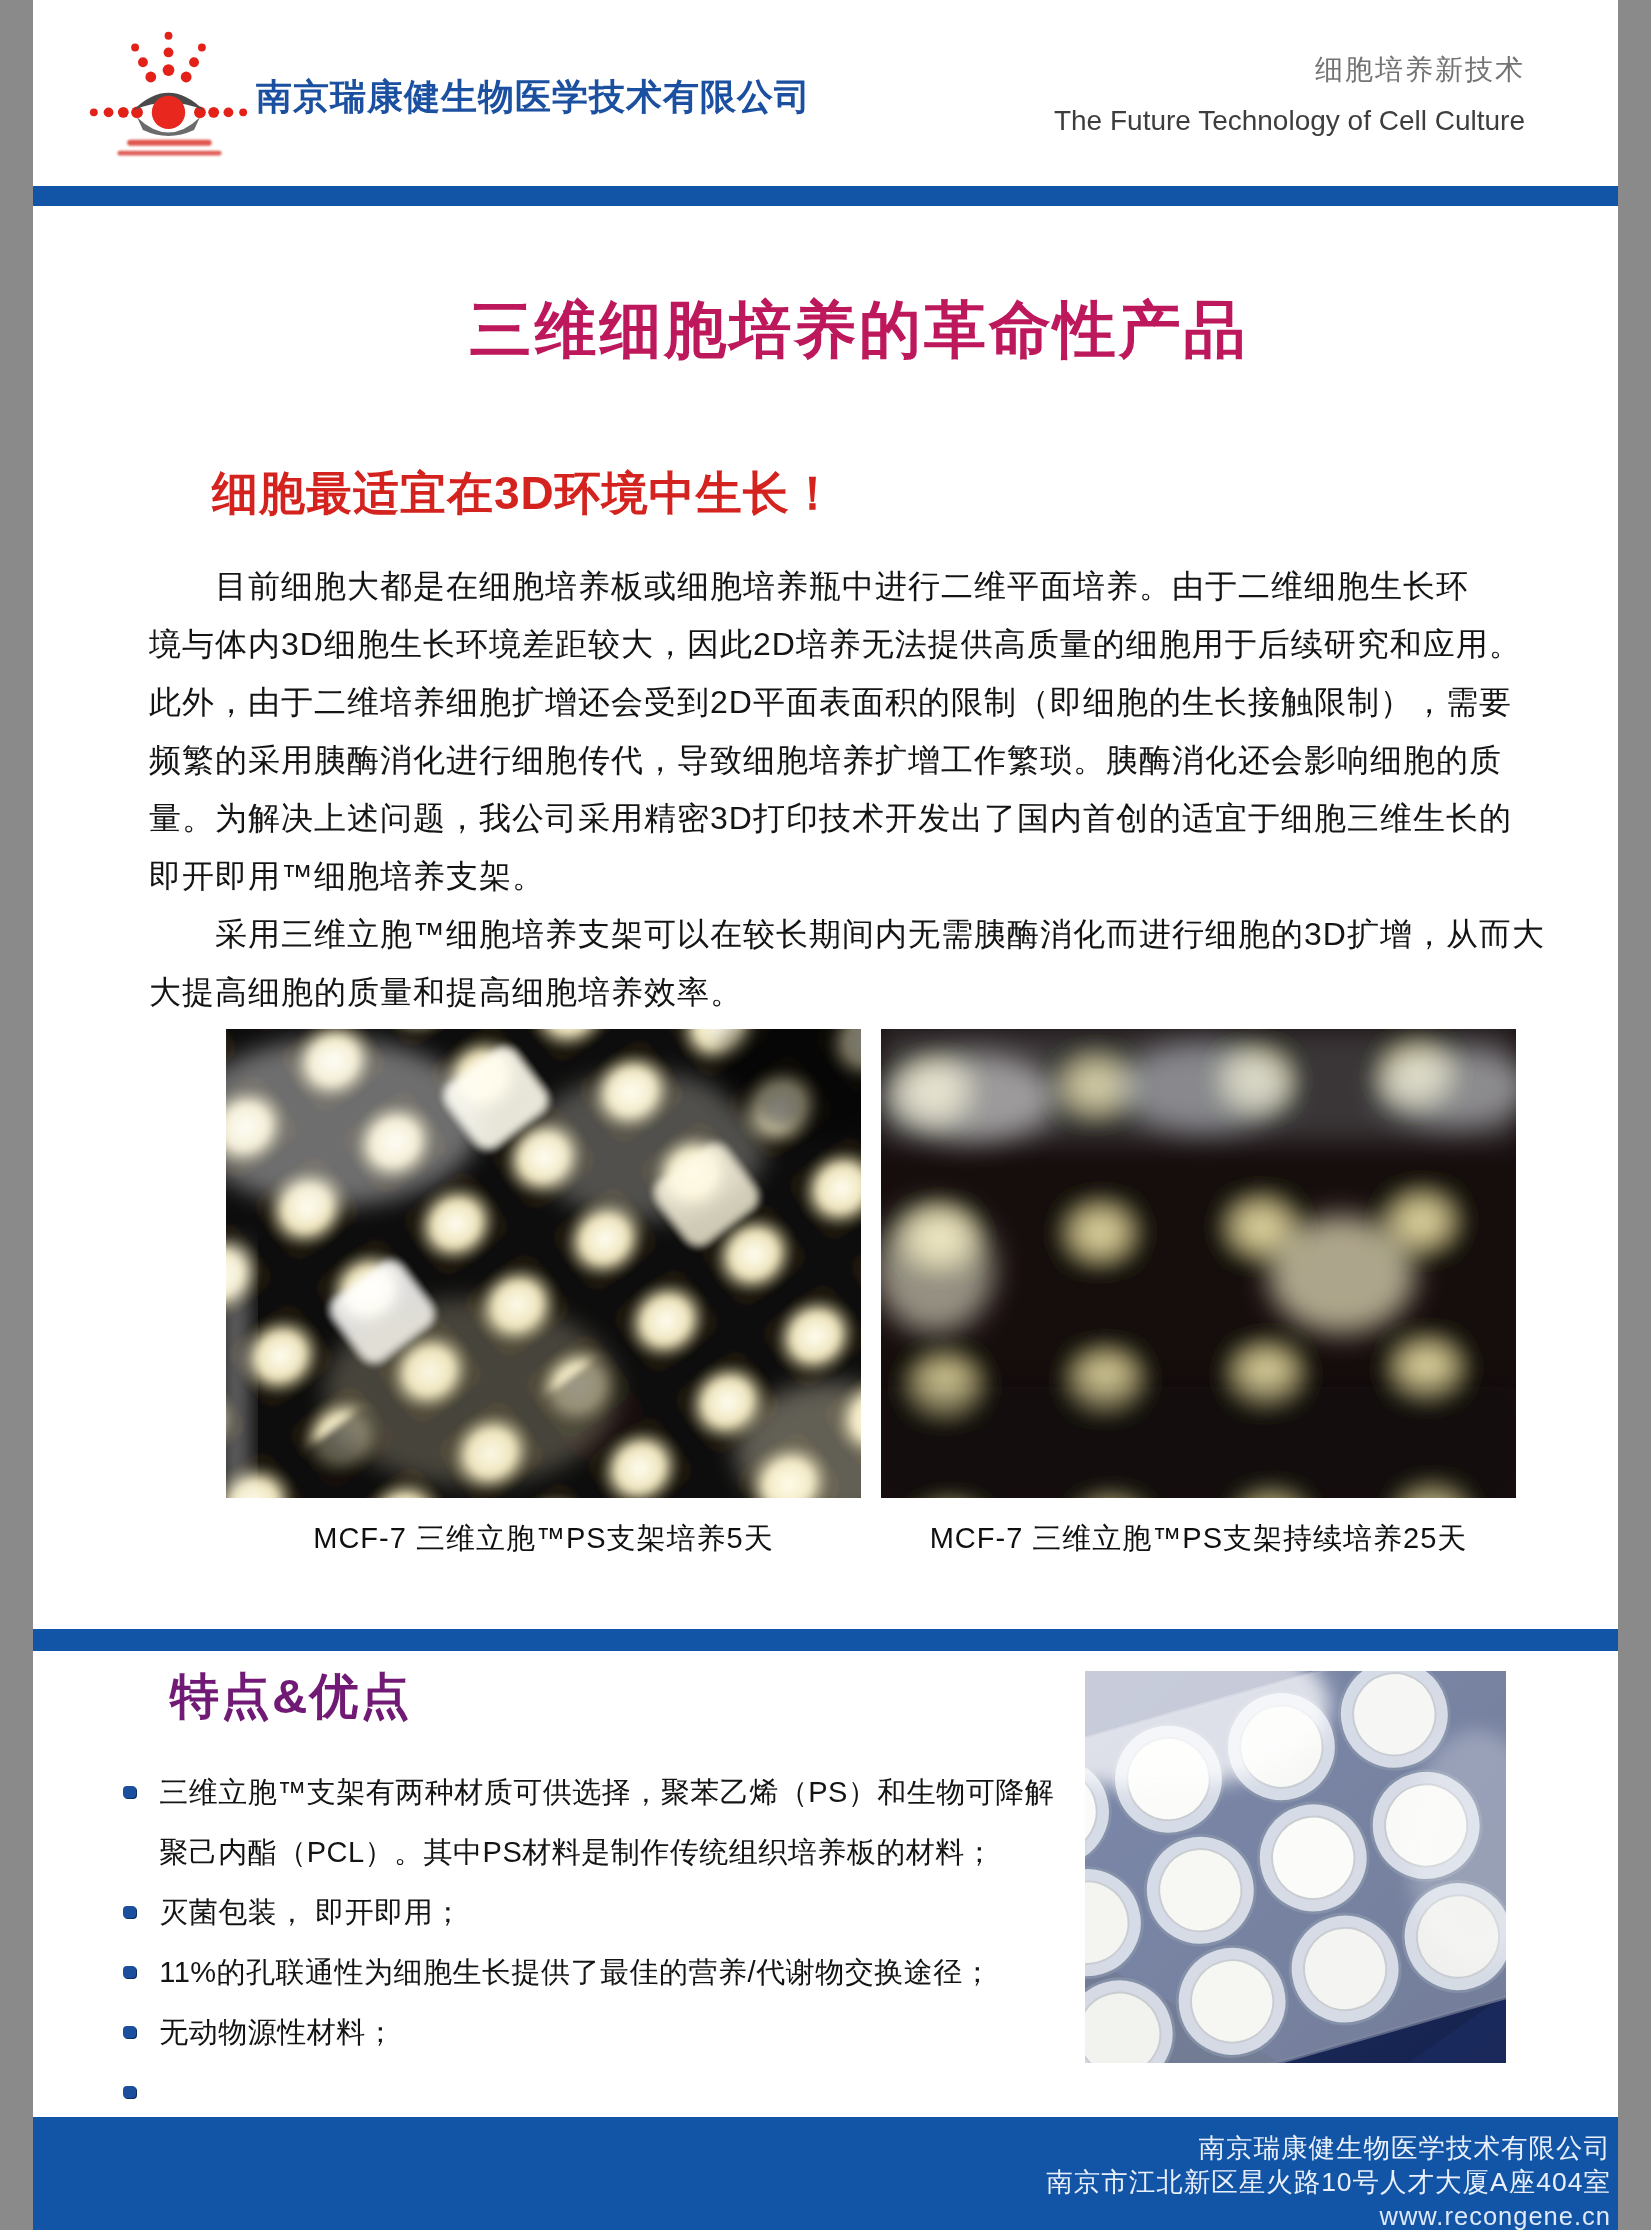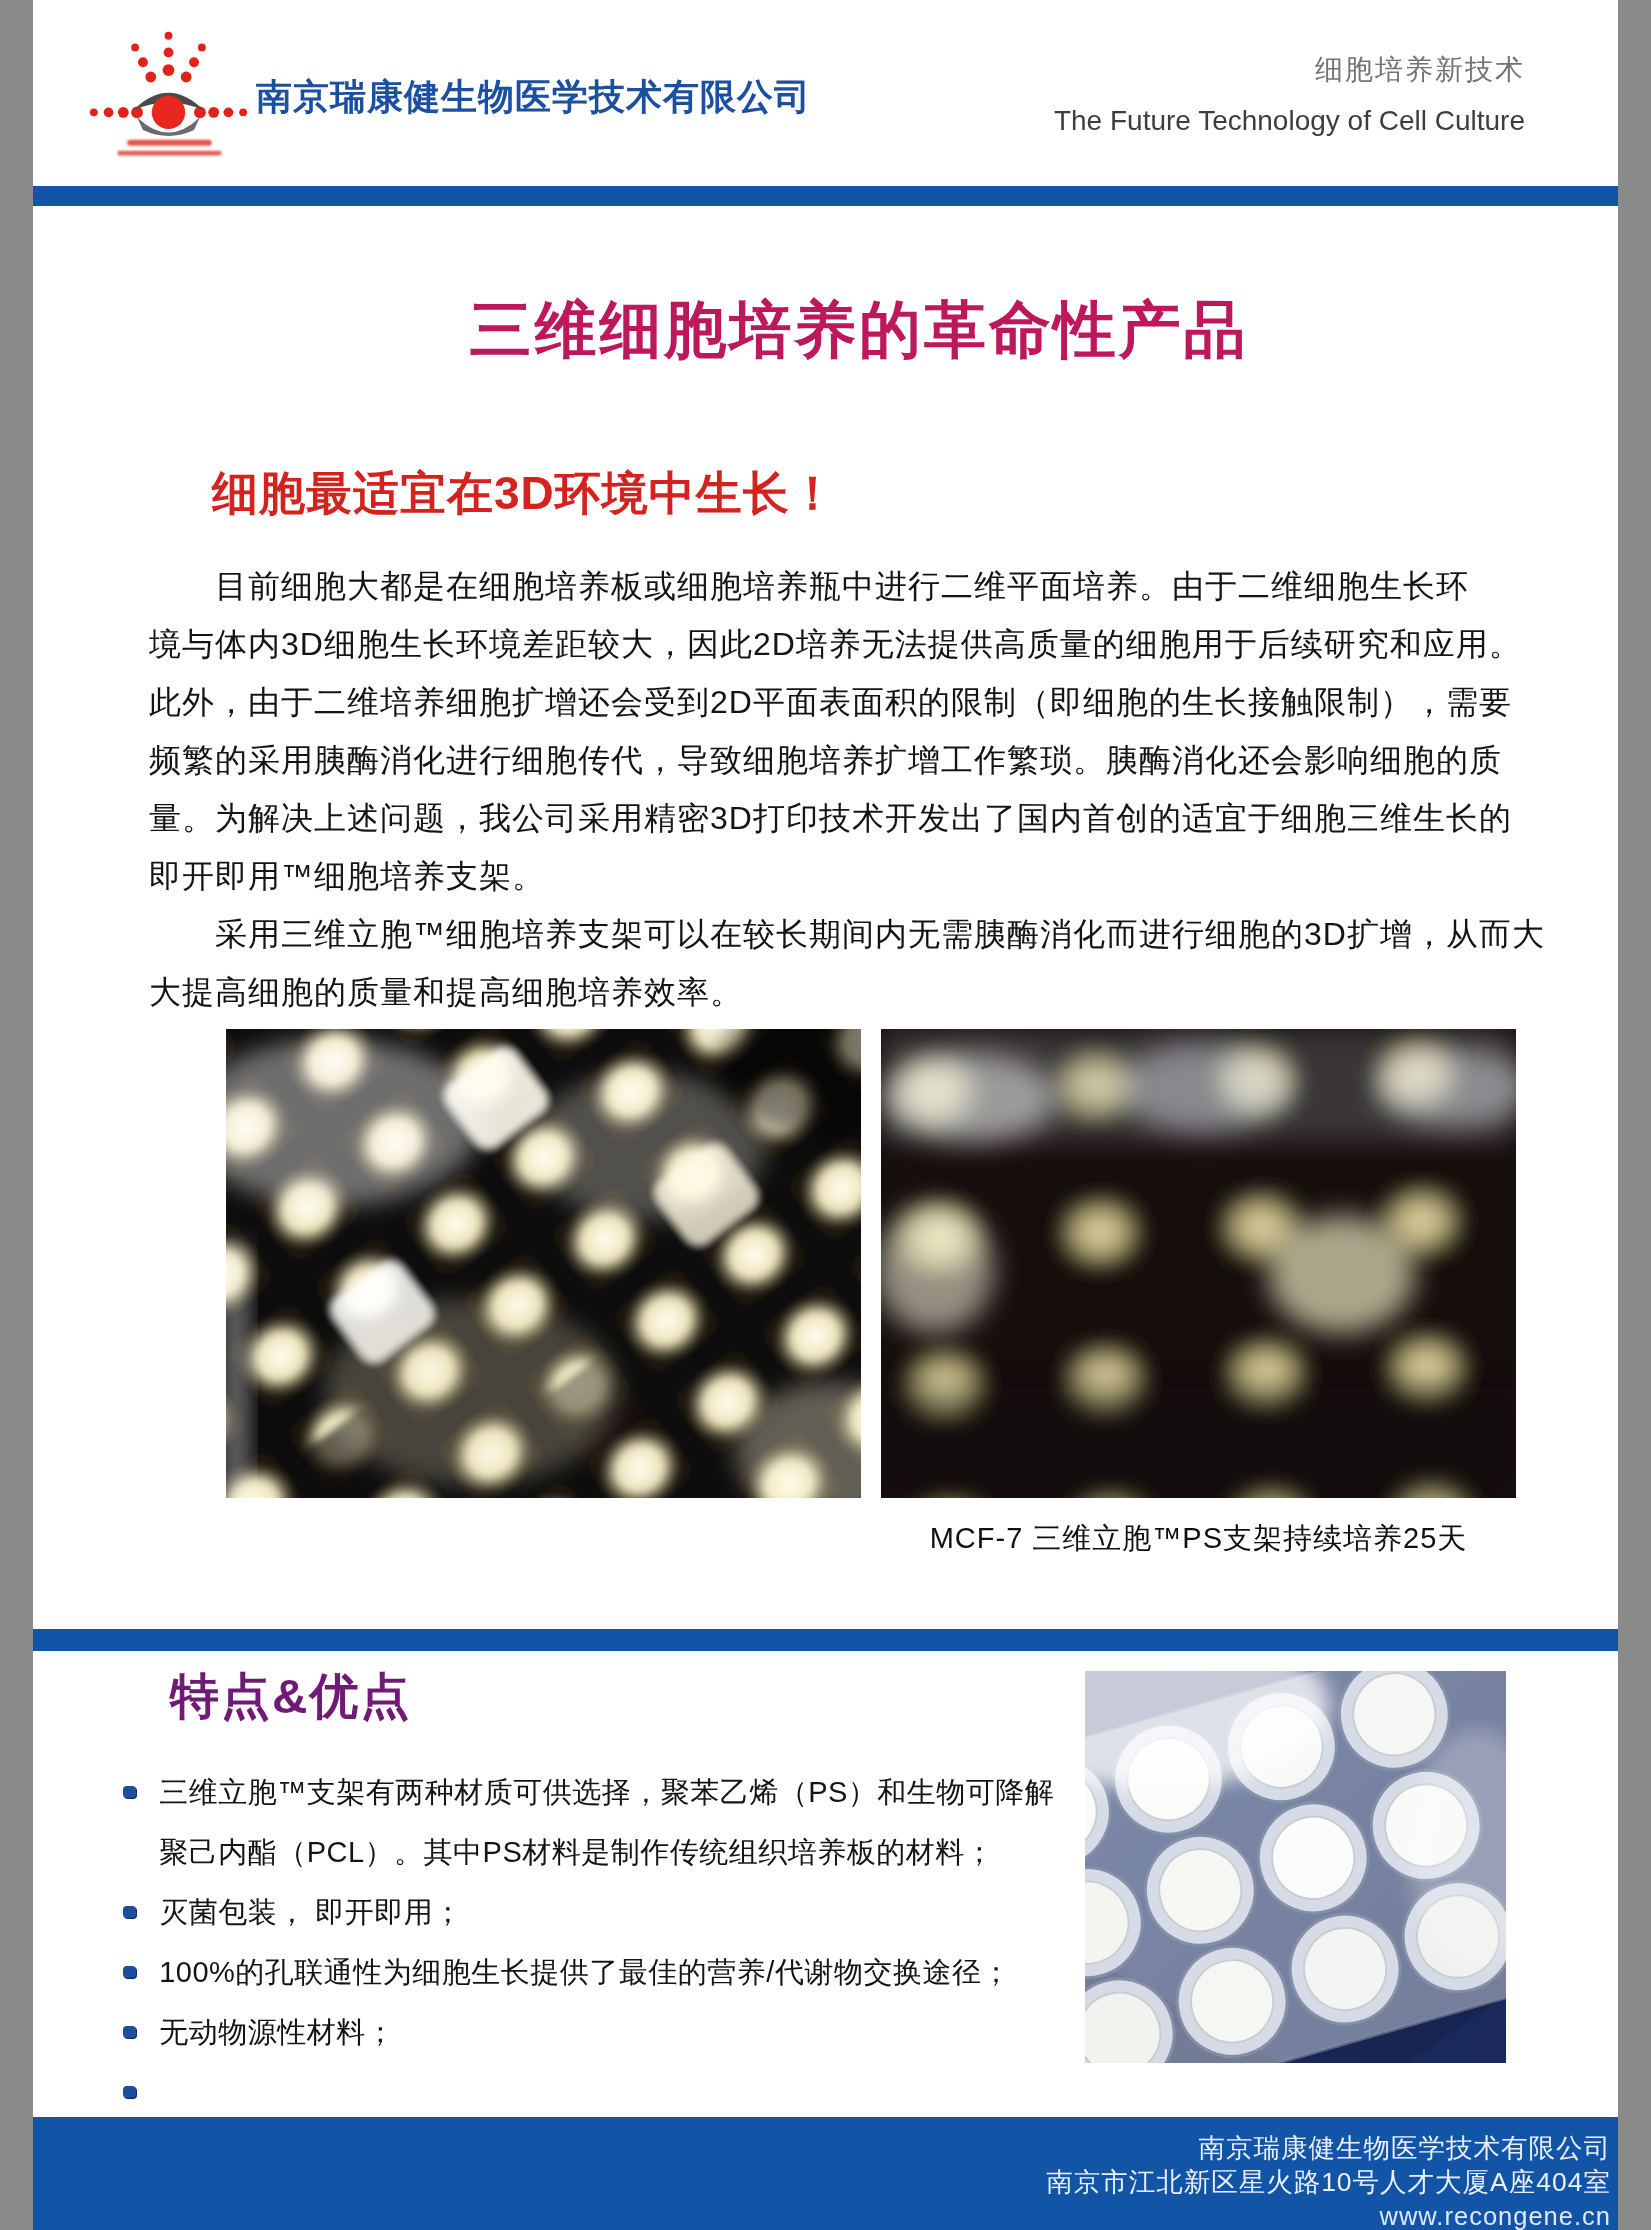--- a/index.html
+++ b/index.html
@@ -194,41 +194,42 @@
         <ellipse cx="90" cy="70" rx="90" ry="45" fill="#ffffff" opacity="0.5" filter="url(#rblur2)"></ellipse>
         <ellipse cx="330" cy="60" rx="90" ry="45" fill="#e8eef6" opacity="0.45" filter="url(#rblur2)"></ellipse>
         <ellipse cx="585" cy="60" rx="80" ry="40" fill="#f2f5fa" opacity="0.45" filter="url(#rblur2)"></ellipse>
         <ellipse cx="470" cy="250" rx="75" ry="60" fill="#fff7cf" opacity="0.65" filter="url(#rblur2)"></ellipse>
         <ellipse cx="55" cy="245" rx="60" ry="65" fill="#fffbe2" opacity="0.55" filter="url(#rblur2)"></ellipse>
         <rect x="0" y="365" width="648" height="113" fill="#0d0b08" opacity="0.28" filter="url(#rblur2)"></rect>
       </g>
     </svg>
   </div>
 
+  <div class="caption left">MCF-7 三维立胞™PS支架培养5天</div>
   <div class="caption right">MCF-7 三维立胞™PS支架持续培养25天</div>
 
   <div class="bar bar2"></div>
   <div class="features-heading">特点&amp;优点</div>
 
   <div class="bullets">
     <div class="bullet-row">
       <span class="bullet-marker"></span>
       <span class="bullet-text">三维立胞™支架有两种材质可供选择，聚苯乙烯（PS）和生物可降解</span>
     </div>
     <div class="bullet-row cont">
       <span class="bullet-marker"></span>
       <span class="bullet-text">聚己内酯（PCL）。其中PS材料是制作传统组织培养板的材料；</span>
     </div>
     <div class="bullet-row">
       <span class="bullet-marker"></span>
       <span class="bullet-text">灭菌包装， 即开即用；</span>
     </div>
     <div class="bullet-row">
       <span class="bullet-marker"></span>
-      <span class="bullet-text">100%的孔联通性为细胞生长提供了最佳的营养/代谢物交换途径；</span>
+      <span class="bullet-text">11%的孔联通性为细胞生长提供了最佳的营养/代谢物交换途径；</span>
     </div>
     <div class="bullet-row">
       <span class="bullet-marker"></span>
       <span class="bullet-text">无动物源性材料；</span>
     </div>
     <div class="bullet-row">
       <span class="bullet-marker"></span>
     </div>
   </div>
 

